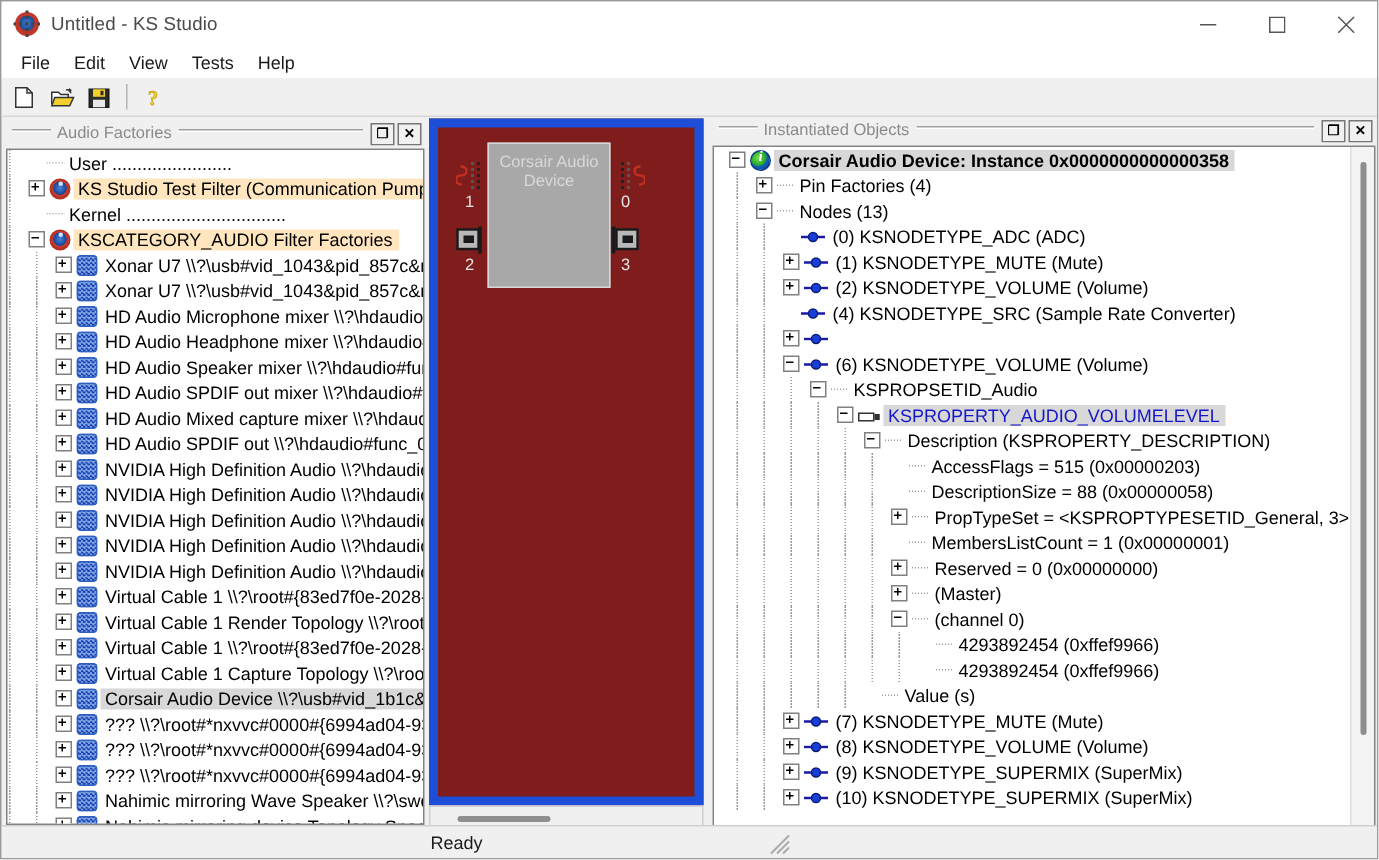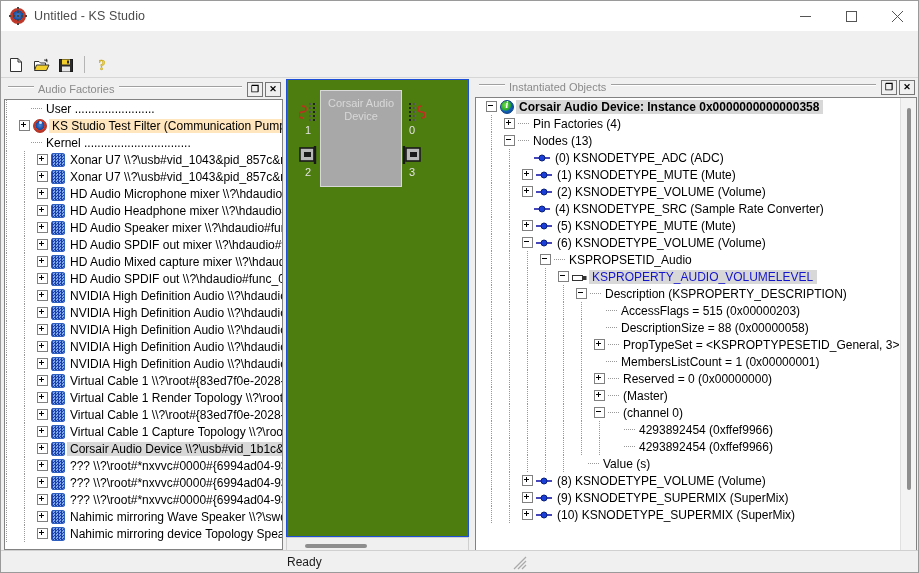--- a/index.html
+++ b/index.html
@@ -186,22 +186,22 @@
     width: 62px; height: 4px;
     background: #8e8e8e;
     border-radius: 2px;
   }
 
   
   #center-panel { left: 285px; top: 78px; width: 183px; height: 475px; }
   #center-canvas {
     position: absolute;
     left: 0; top: 0; width: 183px; height: 458px;
-    background: #4d7c0f;
-    border: 1px solid #1d4ed8;
+    background: #7f1d1d;
+    border: 6px solid #1d4ed8;
     box-sizing: border-box;
   }
   #center-hscroll {
     position: absolute;
     left: 0; top: 458px; width: 183px; height: 17px;
     background: #f0f0f0;
     border: 1px solid #cfcfcf;
     box-sizing: border-box;
   }
   #center-hscroll .thumb {
@@ -402,20 +402,27 @@
       </div>
       <div class="win-btn">
         <svg width="11" height="11" viewBox="0 0 11 11">
           <line x1="0" y1="0" x2="11" y2="11" stroke="#555" stroke-width="1"></line>
           <line x1="11" y1="0" x2="0" y2="11" stroke="#555" stroke-width="1"></line>
         </svg>
       </div>
     </div>
   </div>
 
+  <div class="menubar">
+    <div class="menu-item">File</div>
+    <div class="menu-item">Edit</div>
+    <div class="menu-item">View</div>
+    <div class="menu-item">Tests</div>
+    <div class="menu-item">Help</div>
+  </div>
 
   <div class="toolbar">
     <div class="tb-btn">
       <svg width="16" height="16" viewBox="0 0 16 16">
         <path d="M2.5 1.5 H10 L13.5 5 V14.5 H2.5 Z" fill="#ffffff" stroke="#333" stroke-width="1"></path>
         <path d="M10 1.5 V5 H13.5" fill="none" stroke="#333" stroke-width="1"></path>
       </svg>
     </div>
     <div class="tb-btn">
       <svg width="17" height="16" viewBox="0 0 17 16">
@@ -467,20 +474,28 @@
             <span class="ic ic-cat"></span>
             <span class="tlabel sel-orange">KS Studio Test Filter (Communication Pump) Facto</span>
           </div>
           <div class="trow">
             <span class="tindent" style="width: 14px;">
               <span class="vline" style="left: 1px;"></span>
             </span>
             <span class="toggle-spacer"></span>
             <span class="dots"></span>
             <span class="tlabel">Kernel ................................</span>
+          </div>
+          <div class="trow">
+            <span class="tindent" style="width: 14px;">
+              <span class="vline" style="left: 1px;"></span>
+            </span>
+            <span class="toggle"></span>
+            <span class="ic ic-cat"></span>
+            <span class="tlabel sel-orange">KSCATEGORY_AUDIO Filter Factories</span>
           </div>
           <div class="trow">
             <span class="tindent" style="width: 32px;">
               <span class="vline" style="left: 1px;"></span>
               <span class="vline" style="left: 19px;"></span>
             </span>
             <span class="toggle plus"></span>
             <span class="ic ic-filter"></span>
             <span class="tlabel">Xonar U7   \\?\usb#vid_1043&amp;pid_857c&amp;mi_</span>
           </div>
@@ -822,21 +837,20 @@
           <div class="trow">
             <span class="tindent" style="width: 46px;">
               <span class="vline" style="left: 15px;"></span>
               <span class="vline" style="left: 33px;"></span>
             </span>
             <span class="toggle plus"></span>
             <span class="ic ic-node"><svg width="16" height="12" viewBox="0 0 16 12">
                 <line x1="0" y1="6" x2="16" y2="6" stroke="#1a1aa8" stroke-width="1.6"></line>
                 <circle cx="8" cy="6" r="3" fill="#1a3fd8" stroke="#0a1f7a" stroke-width="1"></circle>
               </svg></span>
-            <span class="tlabel">(5) KSNODETYPE_MUTE (Mute)</span>
           </div>
           <div class="trow">
             <span class="tindent" style="width: 46px;">
               <span class="vline" style="left: 15px;"></span>
               <span class="vline" style="left: 33px;"></span>
             </span>
             <span class="toggle"></span>
             <span class="ic ic-node"><svg width="16" height="12" viewBox="0 0 16 12">
                 <line x1="0" y1="6" x2="16" y2="6" stroke="#1a1aa8" stroke-width="1.6"></line>
                 <circle cx="8" cy="6" r="3" fill="#1a3fd8" stroke="#0a1f7a" stroke-width="1"></circle>
@@ -1002,20 +1016,32 @@
             <span class="tindent" style="width: 100px;">
               <span class="vline" style="left: 15px;"></span>
               <span class="vline" style="left: 33px;"></span>
               <span class="vline" style="left: 51px;"></span>
               <span class="vline" style="left: 69px;"></span>
               <span class="vline" style="left: 87px;"></span>
             </span>
             <span class="toggle-spacer"></span>
             <span class="dots"></span>
             <span class="tlabel">Value (s)</span>
+          </div>
+          <div class="trow">
+            <span class="tindent" style="width: 46px;">
+              <span class="vline" style="left: 15px;"></span>
+              <span class="vline" style="left: 33px;"></span>
+            </span>
+            <span class="toggle plus"></span>
+            <span class="ic ic-node"><svg width="16" height="12" viewBox="0 0 16 12">
+                <line x1="0" y1="6" x2="16" y2="6" stroke="#1a1aa8" stroke-width="1.6"></line>
+                <circle cx="8" cy="6" r="3" fill="#1a3fd8" stroke="#0a1f7a" stroke-width="1"></circle>
+              </svg></span>
+            <span class="tlabel">(7) KSNODETYPE_MUTE (Mute)</span>
           </div>
           <div class="trow">
             <span class="tindent" style="width: 46px;">
               <span class="vline" style="left: 15px;"></span>
               <span class="vline" style="left: 33px;"></span>
             </span>
             <span class="toggle plus"></span>
             <span class="ic ic-node"><svg width="16" height="12" viewBox="0 0 16 12">
                 <line x1="0" y1="6" x2="16" y2="6" stroke="#1a1aa8" stroke-width="1.6"></line>
                 <circle cx="8" cy="6" r="3" fill="#1a3fd8" stroke="#0a1f7a" stroke-width="1"></circle>

